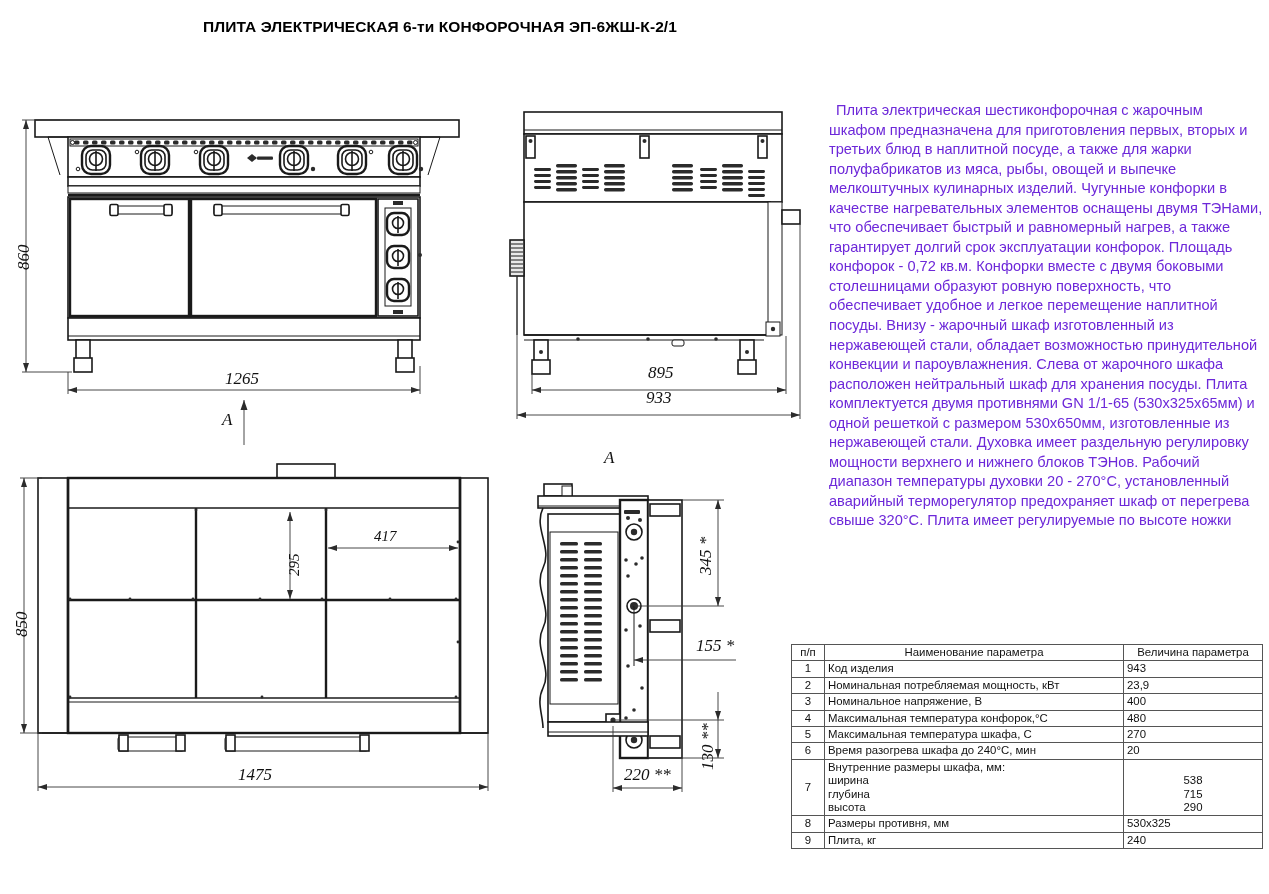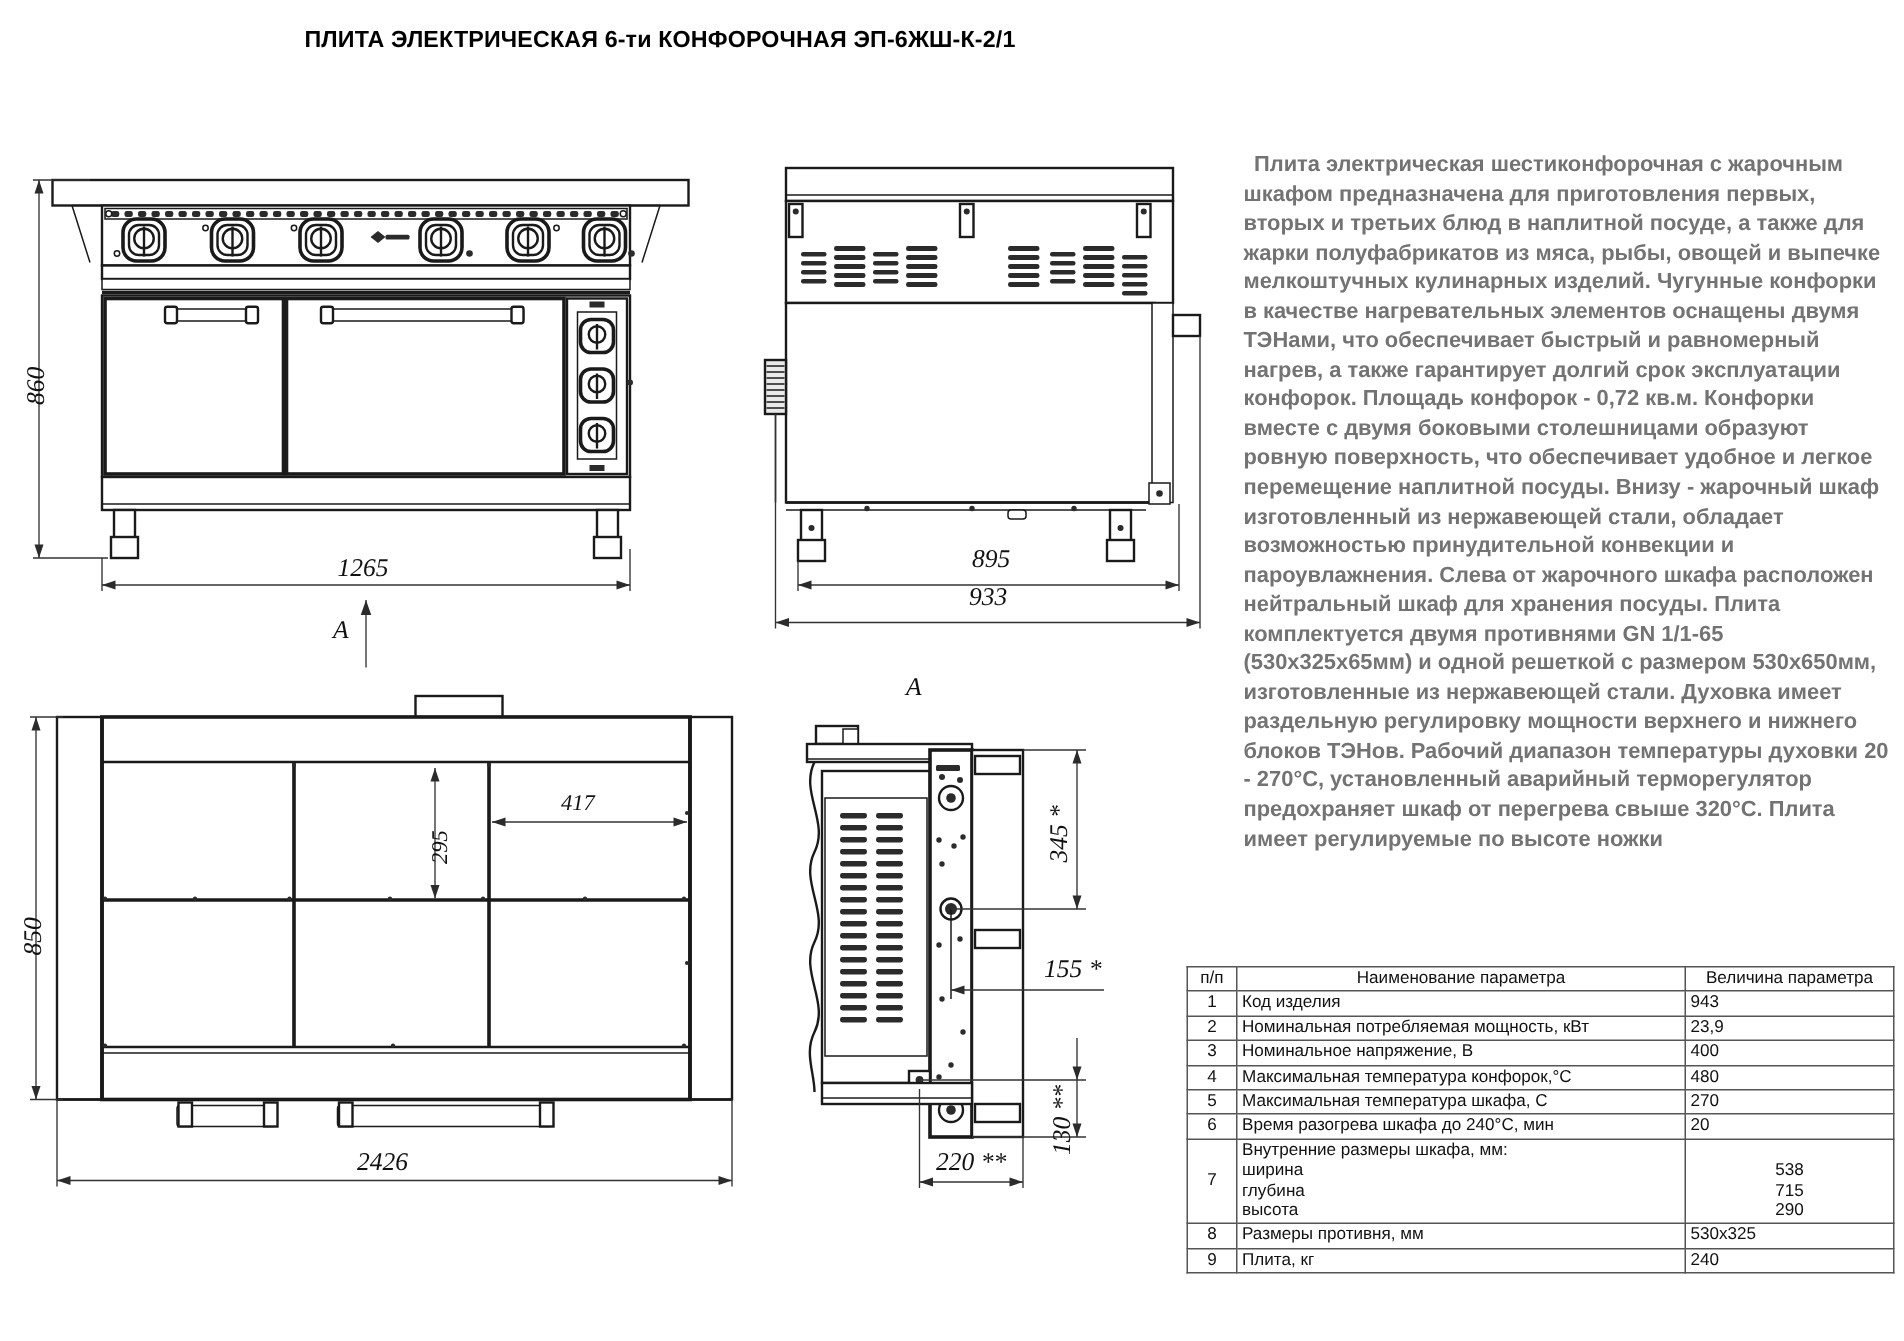--- a/index.html
+++ b/index.html
@@ -18,23 +18,22 @@
     position:absolute;left:0;top:18px;width:880px;
     text-align:center;
     font-size:15.5px;font-weight:bold;letter-spacing:.1px;
     color:#000;
   }
 
   
   #desc{
     position:absolute;left:829px;top:101px;width:434px;
     font-size:14.6px;line-height:19.55px;
-    text-align:left;color:#737373;
+    text-align:left;color:#6d28d9;
     text-indent:7px;
-    font-weight:bold;
   }
 
   
   #spec{
     position:absolute;left:791px;top:644px;width:472px;
     border-collapse:collapse;
     font-size:11.4px;color:#111;
   }
   #spec td,#spec th{
     border:1px solid #555;
@@ -416,21 +415,21 @@
 
       <path class="dimline" d="M290 50 L290 137"></path>
       <path class="filld" d="M290 50 l-3 9 l6 0 z"></path>
       <path class="filld" d="M290 137 l-3 -9 l6 0 z"></path>
 
       <path class="dimline" d="M328 86 L458 86"></path>
       <path class="filld" d="M328 86 l9 -3 l0 6 z"></path>
       <path class="filld" d="M458 86 l-9 -3 l0 6 z"></path>
     </svg>
     <div class="dim vert" style="left:12px;top:175px;">850</div>
-    <div class="dim" style="left:238px;top:303px;">2426</div>
+    <div class="dim" style="left:238px;top:303px;">1475</div>
     <div class="dim small vert" style="left:286px;top:114px;">295</div>
     <div class="dim small" style="left:374px;top:66px;">417</div>
   </div>
 
   <div class="dwg" style="left:500px;top:470px;width:300px;height:370px;">
     <svg width="300" height="370" viewBox="0 0 300 370">
 
       <rect class="ln med fillw" x="44" y="14" width="28" height="12"></rect>
       <rect class="ln thin fillw" x="62" y="16" width="10" height="12"></rect>
 

